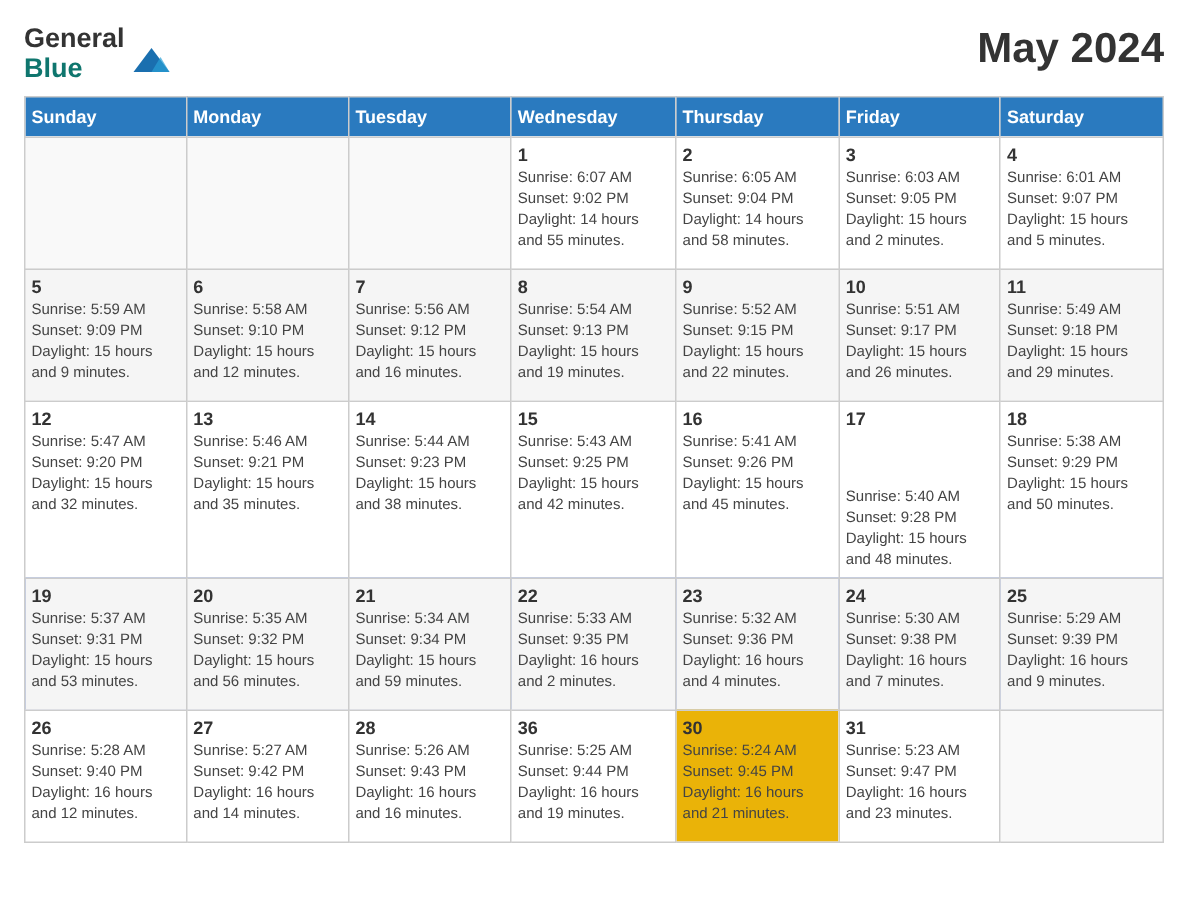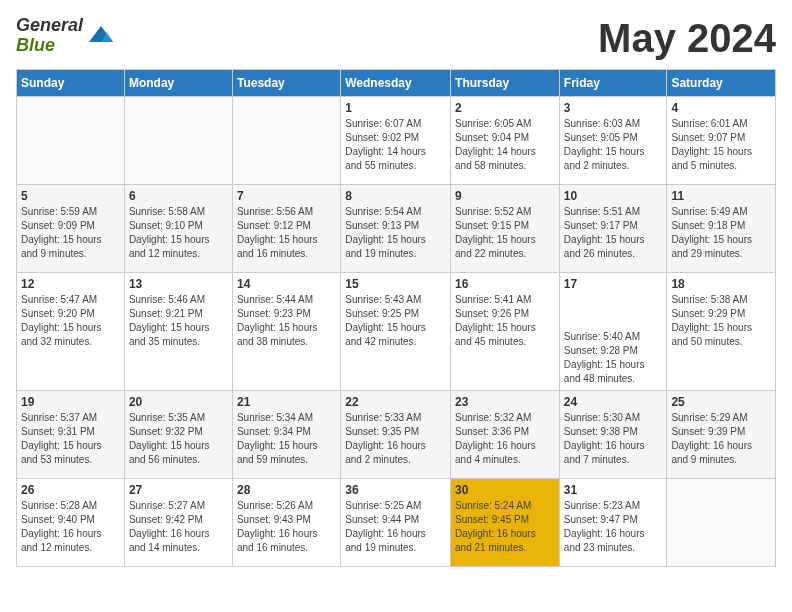--- a/index.html
+++ b/index.html
@@ -11,48 +11,47 @@
       padding: 16px;
     }
     .header {
       display: flex;
       justify-content: space-between;
       align-items: flex-start;
       margin-bottom: 8px;
     }
     .logo {
       display: flex;
-      align-items: center;
-      font-style: italic;
+      align-items: flex-end;
     }
     .logo-text {
       display: flex;
       flex-direction: column;
       line-height: 1.1;
     }
     .logo-general {
       font-size: 18px;
       font-weight: bold;
       color: #333;
     }
     .logo-blue {
       font-size: 18px;
       font-weight: bold;
-      color: #4d7c0f;
+      color: #0f766e;
     }
     .logo-icon {
       width: 28px;
       height: 28px;
       margin-left: 4px;
     }
     .title-block {
       text-align: right;
     }
     .month-year {
-      font-size: 40px;
+      font-size: 28px;
       font-weight: bold;
       color: #333;
     }
     .location {
       font-size: 15px;
       color: #333;
     }
     table {
       width: 100%;
       border-collapse: collapse;
@@ -287,21 +286,21 @@
         <td style="background: rgb(245, 245, 245);">
           <div class="day-num">22</div>
           <div class="day-info" style="white-space: pre-line;">Sunrise: 5:33 AM
 Sunset: 9:35 PM
 Daylight: 16 hours
 and 2 minutes.</div>
         </td>
         <td style="background: rgb(245, 245, 245);">
           <div class="day-num">23</div>
           <div class="day-info" style="white-space: pre-line;">Sunrise: 5:32 AM
-Sunset: 3:36 PM
+Sunset: 9:36 PM
 Daylight: 16 hours
 and 4 minutes.</div>
         </td>
         <td style="background: rgb(245, 245, 245);">
           <div class="day-num">24</div>
           <div class="day-info" style="white-space: pre-line;">Sunrise: 5:30 AM
 Sunset: 9:38 PM
 Daylight: 16 hours
 and 7 minutes.</div>
         </td>

